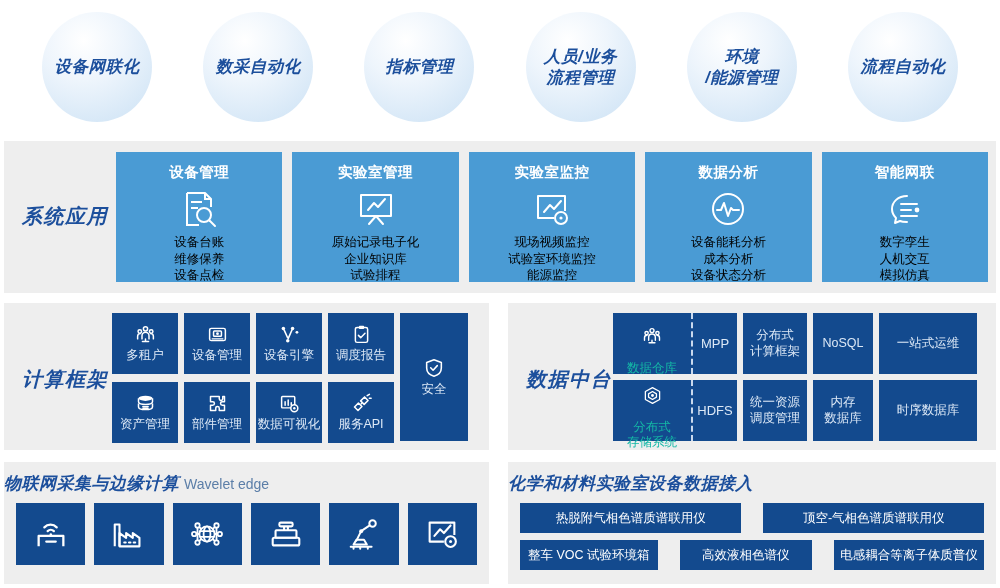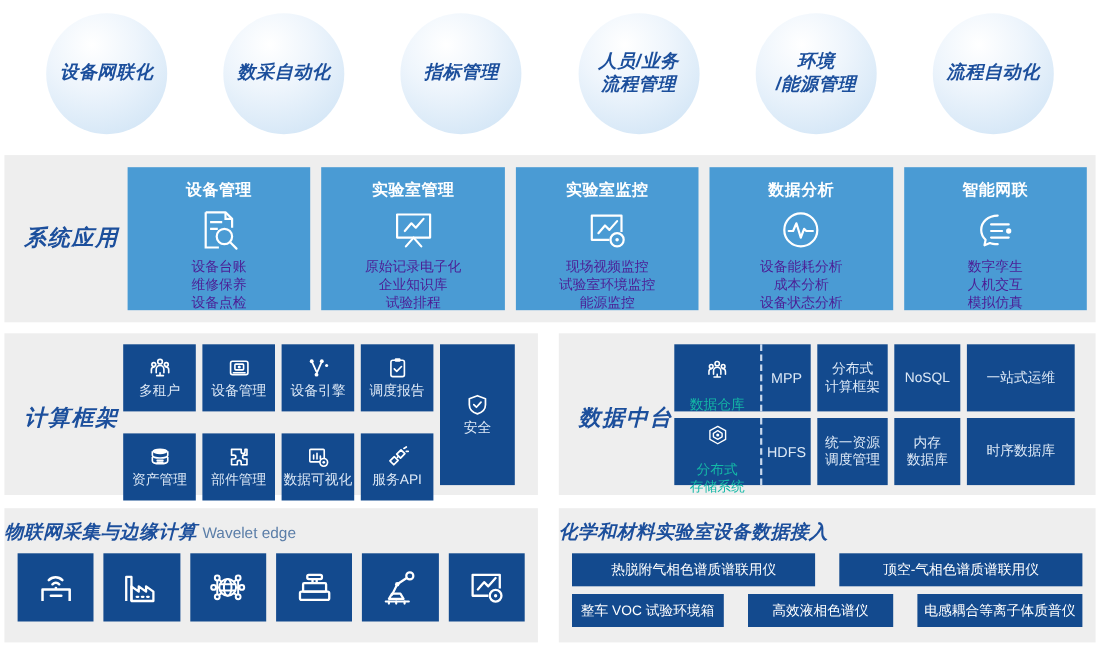--- a/index.html
+++ b/index.html
@@ -48,31 +48,31 @@
   }
   .app-card {
     flex: 1; background: #4a9bd4; color: #ffffff;
     display: flex; flex-direction: column; align-items: center;
     padding-top: 11px;
   }
   .app-card .card-title { font-size: 14.5px; font-weight: bold; letter-spacing: .5px; }
   .app-card .card-icon { margin: 7px 0 5px; height: 42px; display:flex; align-items:center; }
   .app-card .card-sub {
     font-size: 12.5px; line-height: 1.32; text-align: center;
-    color: #4c1d95; white-space: pre-line;
+    color: #000000; white-space: pre-line;
   }
 
   
   #panel-biz  { left: 4px;  top: 303px; width: 485px; height: 147px; }
   #panel-data { left: 508px; top: 303px; width: 488px; height: 147px; }
   #label-biz  { left: 22px; top: 366px; }
   #label-data { left: 526px; top: 366px; }
 
   .tile-grid { position: absolute; display: flex; gap: 6px; }
-  .tile-col { display: flex; flex-direction: column; gap: 20px; }
+  .tile-col { display: flex; flex-direction: column; gap: 8px; }
   .tile {
     background: #134a8e; color: #dce8f6;
     display: flex; flex-direction: column;
     align-items: center; justify-content: center;
     font-size: 12.5px; line-height: 1.22; text-align: center;
     white-space: pre-line;
   }
   .tile .t-icon { margin-bottom: 3px; display:flex; }
 
   

